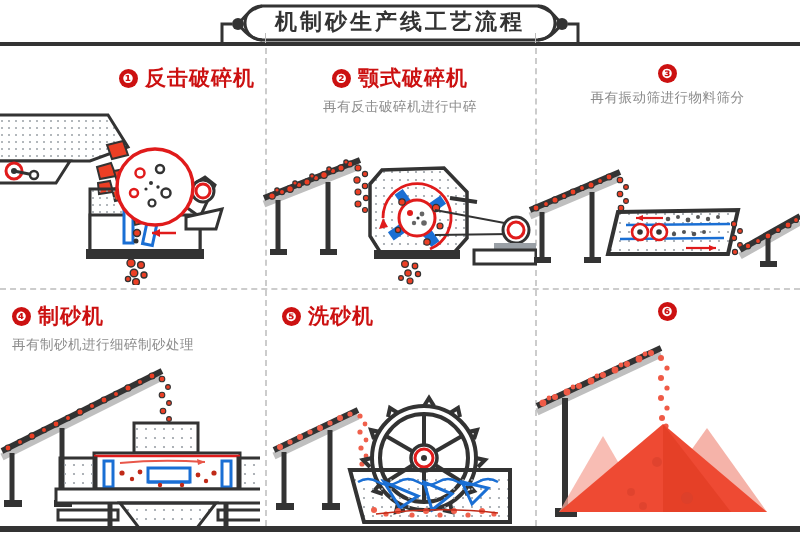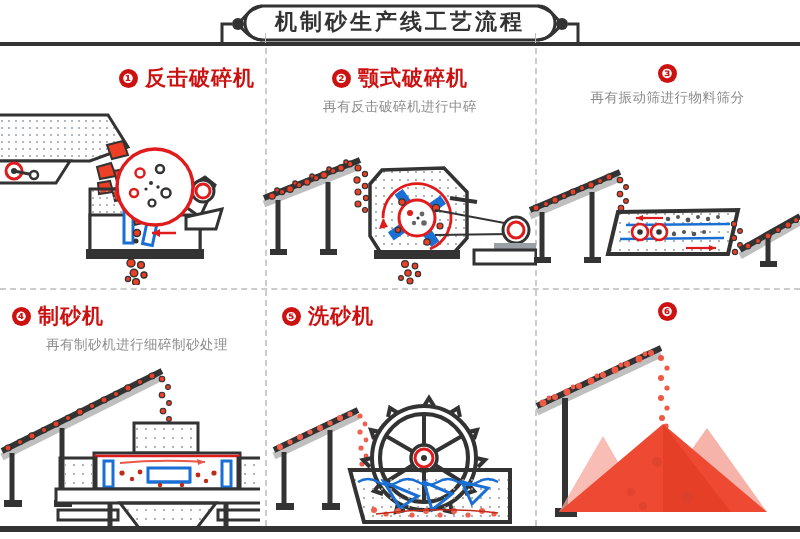--- a/index.html
+++ b/index.html
@@ -53,21 +53,21 @@
   }
   .sec-desc {
     font-size: 13.5px; color:#8c8c8c; line-height:1.45; white-space:pre-line;
     margin-top:5px; letter-spacing:0.5px;
   }
   .align-right .sec-title { justify-content:flex-end; }
   .align-right .sec-desc { text-align:right; }
   .align-center .sec-title { justify-content:center; }
   .align-center .sec-desc { text-align:center; }
   .align-left .sec-title { justify-content:flex-start; }
-  .align-left .sec-desc { text-align:center; }
+  .align-left .sec-desc { text-align:left; }
 
   
   .illus { position:absolute; }
 </style>
 </head>
 <body>
 
 <div id="page">
 
   <div class="banner-wrap">

